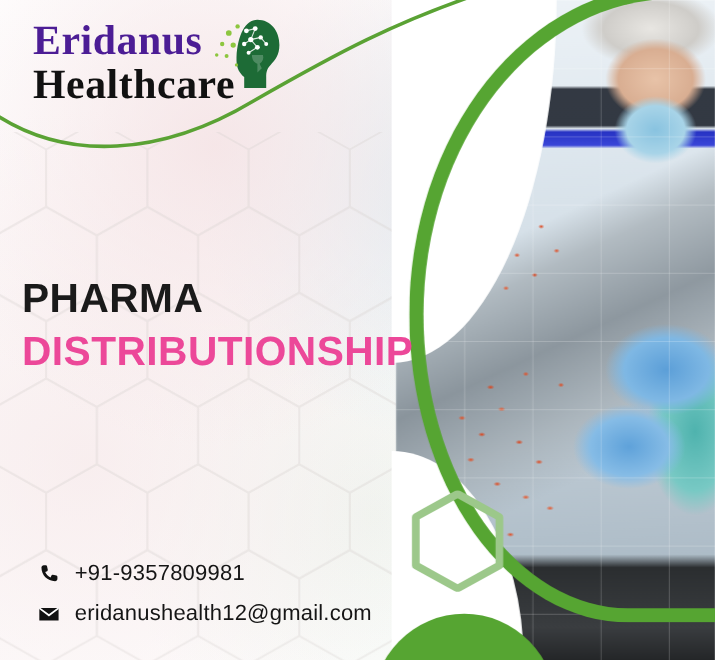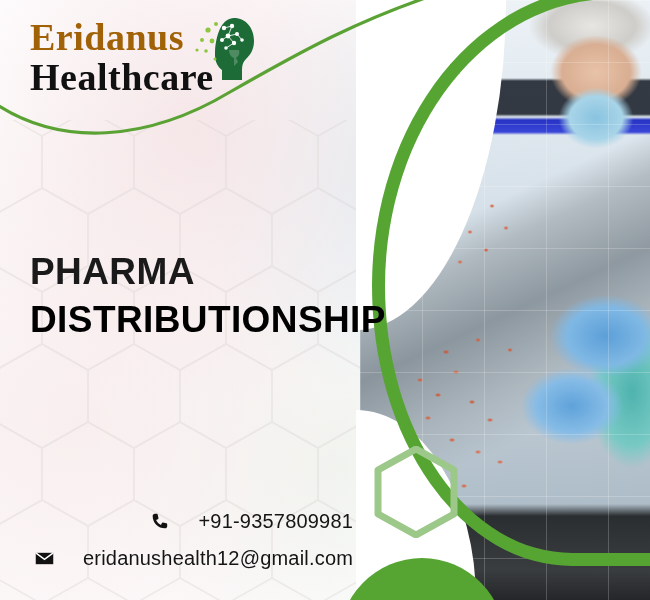--- a/index.html
+++ b/index.html
@@ -157,59 +157,58 @@
     border-radius: 50% 50% 0 0 / 100% 100% 0 0;
   }
 
   
   .logo { position: absolute; left: 30px; top: 18px; width: 215px; height: 76px; }
   .logo-text { position: absolute; left: 0; top: 0; }
   .logo-line1 {
     font-family: "Liberation Serif", serif;
     font-weight: bold;
     font-size: 38px;
-    color: #a16207;
+    color: #4c1d95;
     letter-spacing: 0.5px;
     line-height: 1;
     margin: 0;
   }
   .logo-line2 {
     font-family: "Liberation Serif", serif;
     font-weight: bold;
     font-size: 38px;
     color: #111111;
     letter-spacing: 0.5px;
     line-height: 1;
     margin: 2px 0 0 0;
   }
   .logo-mark { position: absolute; left: 152px; top: -8px; width: 76px; height: 72px; }
 
   
-  .headline { position: absolute; left: 30px; top: 248px; }
+  .headline { position: absolute; left: 20px; top: 248px; }
   .headline p {
     margin: 0;
     font-family: "Liberation Sans", sans-serif;
     font-weight: bold;
     font-size: 37px;
     letter-spacing: 0.4px;
     line-height: 1.3;
     white-space: nowrap;
   }
   .hl-1 { color: #1a1a1a; }
-  .hl-2 { color: #000000; }
+  .hl-2 { color: #ec4899; }
   .hl-3 { color: #1a1a1a; }
 
   
   .contact { position: absolute; left: 33px; top: 510px; }
   .contact-row {
     display: flex;
     align-items: center;
-    gap: 28px;
+    gap: 13px;
     margin-bottom: 14px;
-    justify-content: flex-end;
   }
   .contact-row:last-child { margin-bottom: 0; }
   .contact-icon {
     width: 22px;
     height: 22px;
     display: flex;
     align-items: center;
     justify-content: center;
     flex: 0 0 22px;
   }

